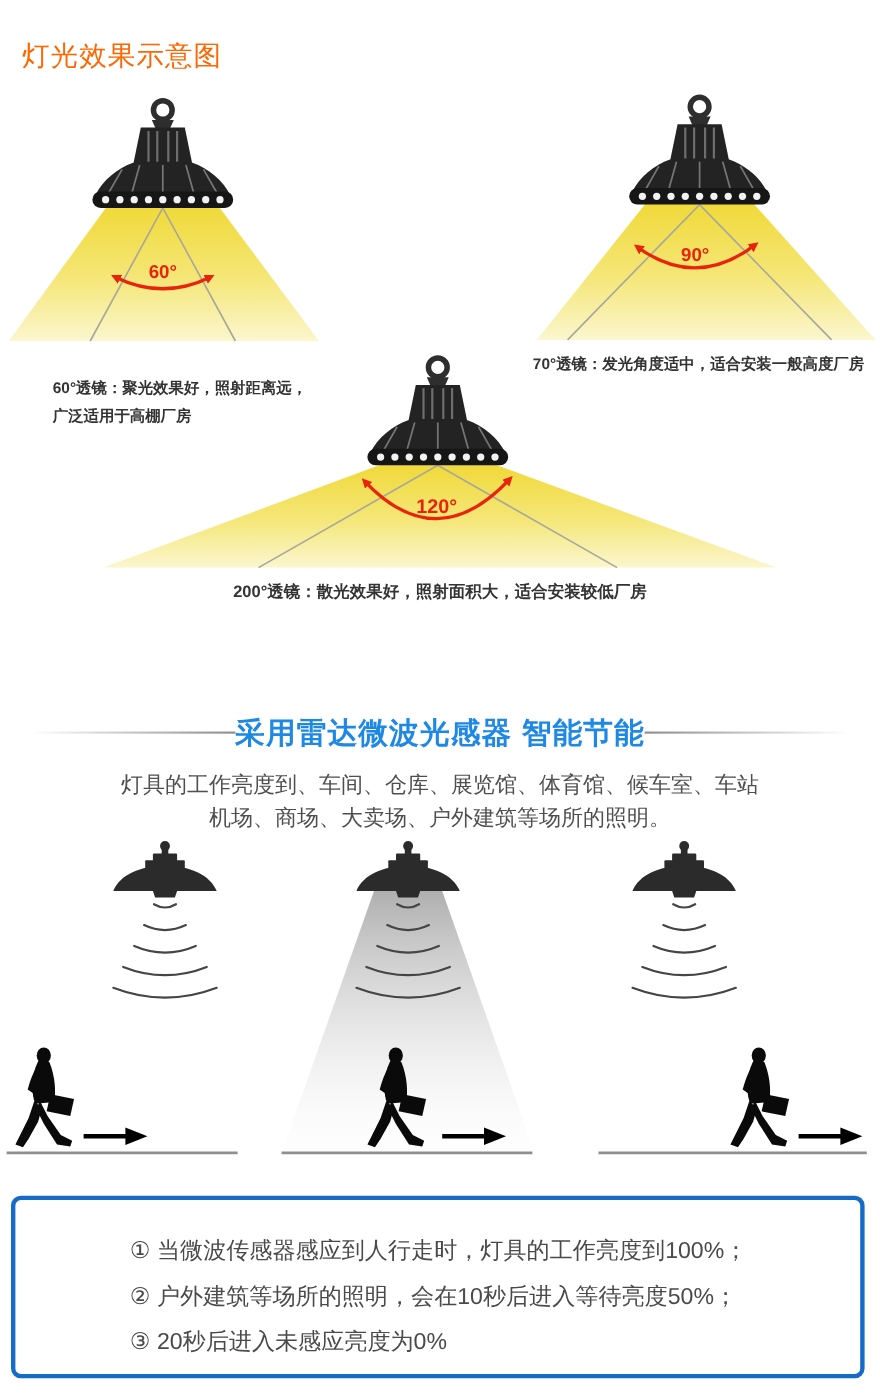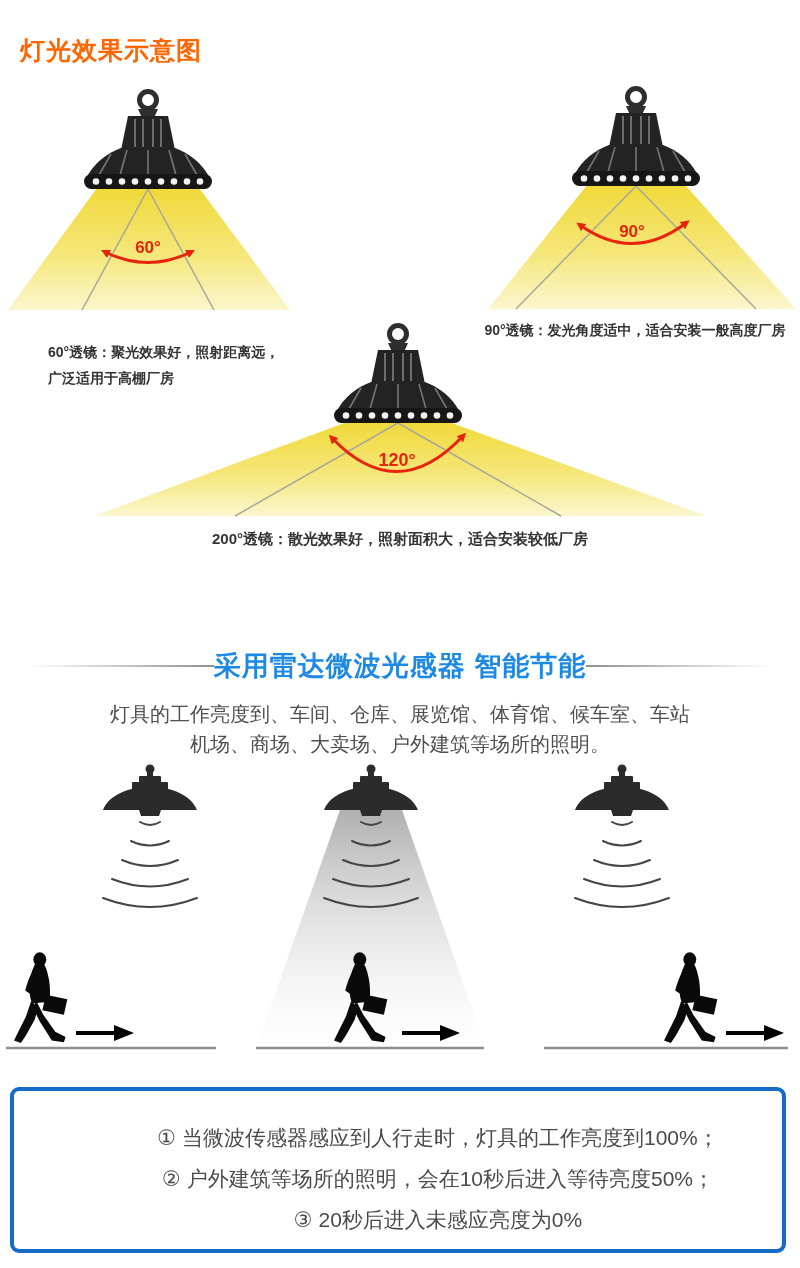--- a/index.html
+++ b/index.html
@@ -2,21 +2,21 @@
 <html><head>
 <meta charset="utf-8">
 <style>
   html,body{margin:0;padding:0;background:#fff;}
   .stage{
     position:relative;width:800px;height:1268px;background:#ffffff;overflow:hidden;
     font-family:"Liberation Sans","DejaVu Sans",sans-serif;
   }
   .abs{position:absolute;}
   .page-title{
-    left:20px;top:34px;font-size:25px;font-weight:700;color:#FF6600;letter-spacing:1px;
+    left:20px;top:34px;font-size:25px;font-weight:400;color:#FF6600;letter-spacing:1px;
   }
   .caption{font-size:14px;font-weight:700;color:#333;line-height:26px;}
   .caption-60{left:48px;top:339px;width:250px;text-align:left;}
   .caption-90{left:470px;top:317px;width:330px;text-align:center;}
   .caption-120{left:150px;top:526px;width:500px;text-align:center;font-size:15px;}
   .caption span{display:block;}
   .sensor-heading-row{
     left:0;top:648px;width:800px;display:flex;align-items:center;justify-content:center;
   }
   .heading-line{width:185px;height:2px;}
@@ -24,21 +24,21 @@
   .heading-line.right{background:linear-gradient(to right,#8f8f8f,rgba(143,143,143,0));}
   .sensor-heading{font-size:27px;font-weight:700;color:#1E88E5;letter-spacing:1px;}
   .sensor-desc{
     left:0;top:699px;width:800px;text-align:center;font-size:20px;color:#4F4F4F;line-height:30px;
   }
   .sensor-desc span{display:block;}
   .notes-box{
     left:10px;top:1087px;width:768px;height:158px;
     border:4px solid #166BC6;border-radius:9px;background:#fff;
   }
-  .notes-inner{padding:26px 0 0 80px;text-align:center;}
+  .notes-inner{padding:26px 0 0 104px;}
   .note-item{font-size:21px;color:#4A4A4A;line-height:41px;white-space:nowrap;}
   svg text.angle{font-weight:700;fill:#E8240F;font-family:"Liberation Sans","DejaVu Sans",sans-serif;}
 </style>
 </head>
 <body>
 
 <div class="stage">
 
   <svg width="0" height="0" style="position:absolute" aria-hidden="true">
     <defs>
@@ -139,21 +139,21 @@
     <path d="M308,101 L145,194 M308,101 L471,194" stroke="#A8A89A" stroke-width="1.5" fill="none"></path>
     <path d="M242,116 Q307,184 373,114" stroke="#E8240F" stroke-width="3" fill="none" marker-start="url(#redTip)" marker-end="url(#redTip)"></path>
     <text class="angle" x="307" y="144" text-anchor="middle" font-size="18">120°</text>
     <use href="#ufo" x="243" y="0"></use>
   </svg>
 
   <div class="abs caption caption-60">
     <span>60°透镜：聚光效果好，照射距离远，</span>
     <span>广泛适用于高棚厂房</span>
   </div>
-  <div class="abs caption caption-90">90°透镜：发光角度适中，适合安装一般高度厂房</div>
+  <div class="abs caption caption-90">70°透镜：发光角度适中，适合安装一般高度厂房</div>
   <div class="abs caption caption-120">200°透镜：散光效果好，照射面积大，适合安装较低厂房</div>
 
   <div class="abs sensor-heading-row">
     <div class="heading-line left"></div>
     <div class="sensor-heading">采用雷达微波光感器 智能节能</div>
     <div class="heading-line right"></div>
   </div>
 
   <div class="abs sensor-desc">
     <span>灯具的工作亮度到、车间、仓库、展览馆、体育馆、候车室、车站</span>

